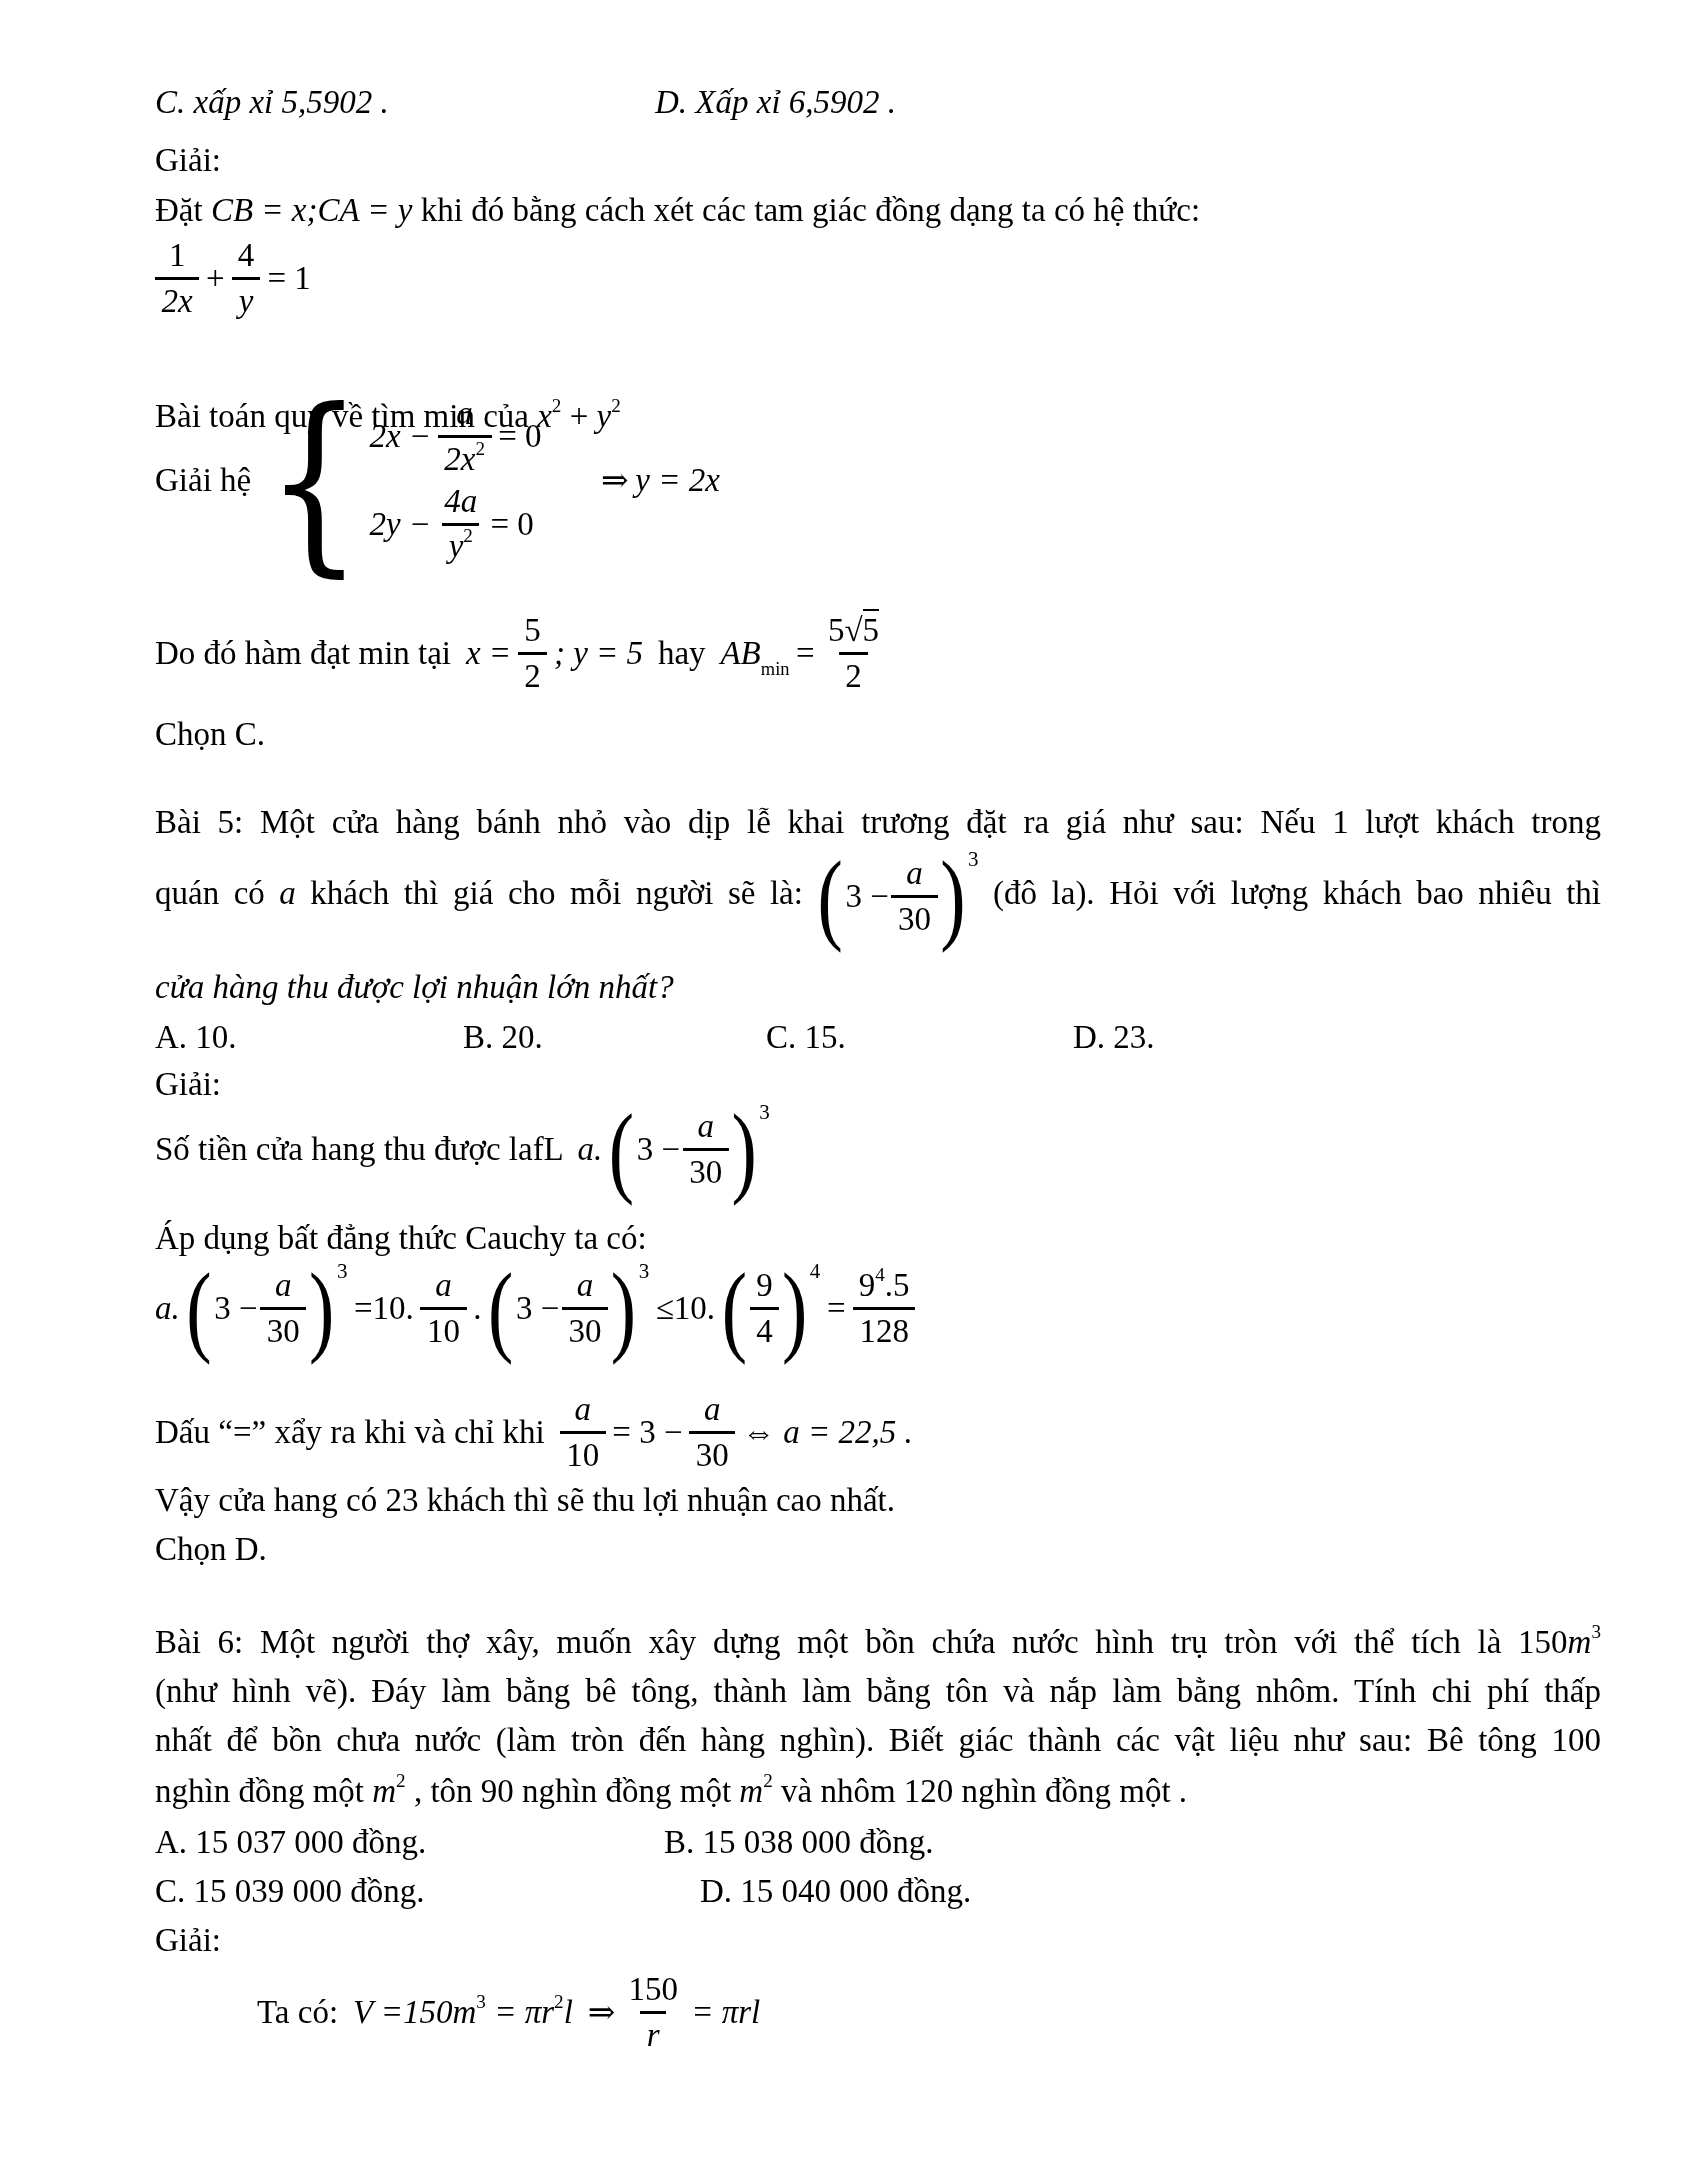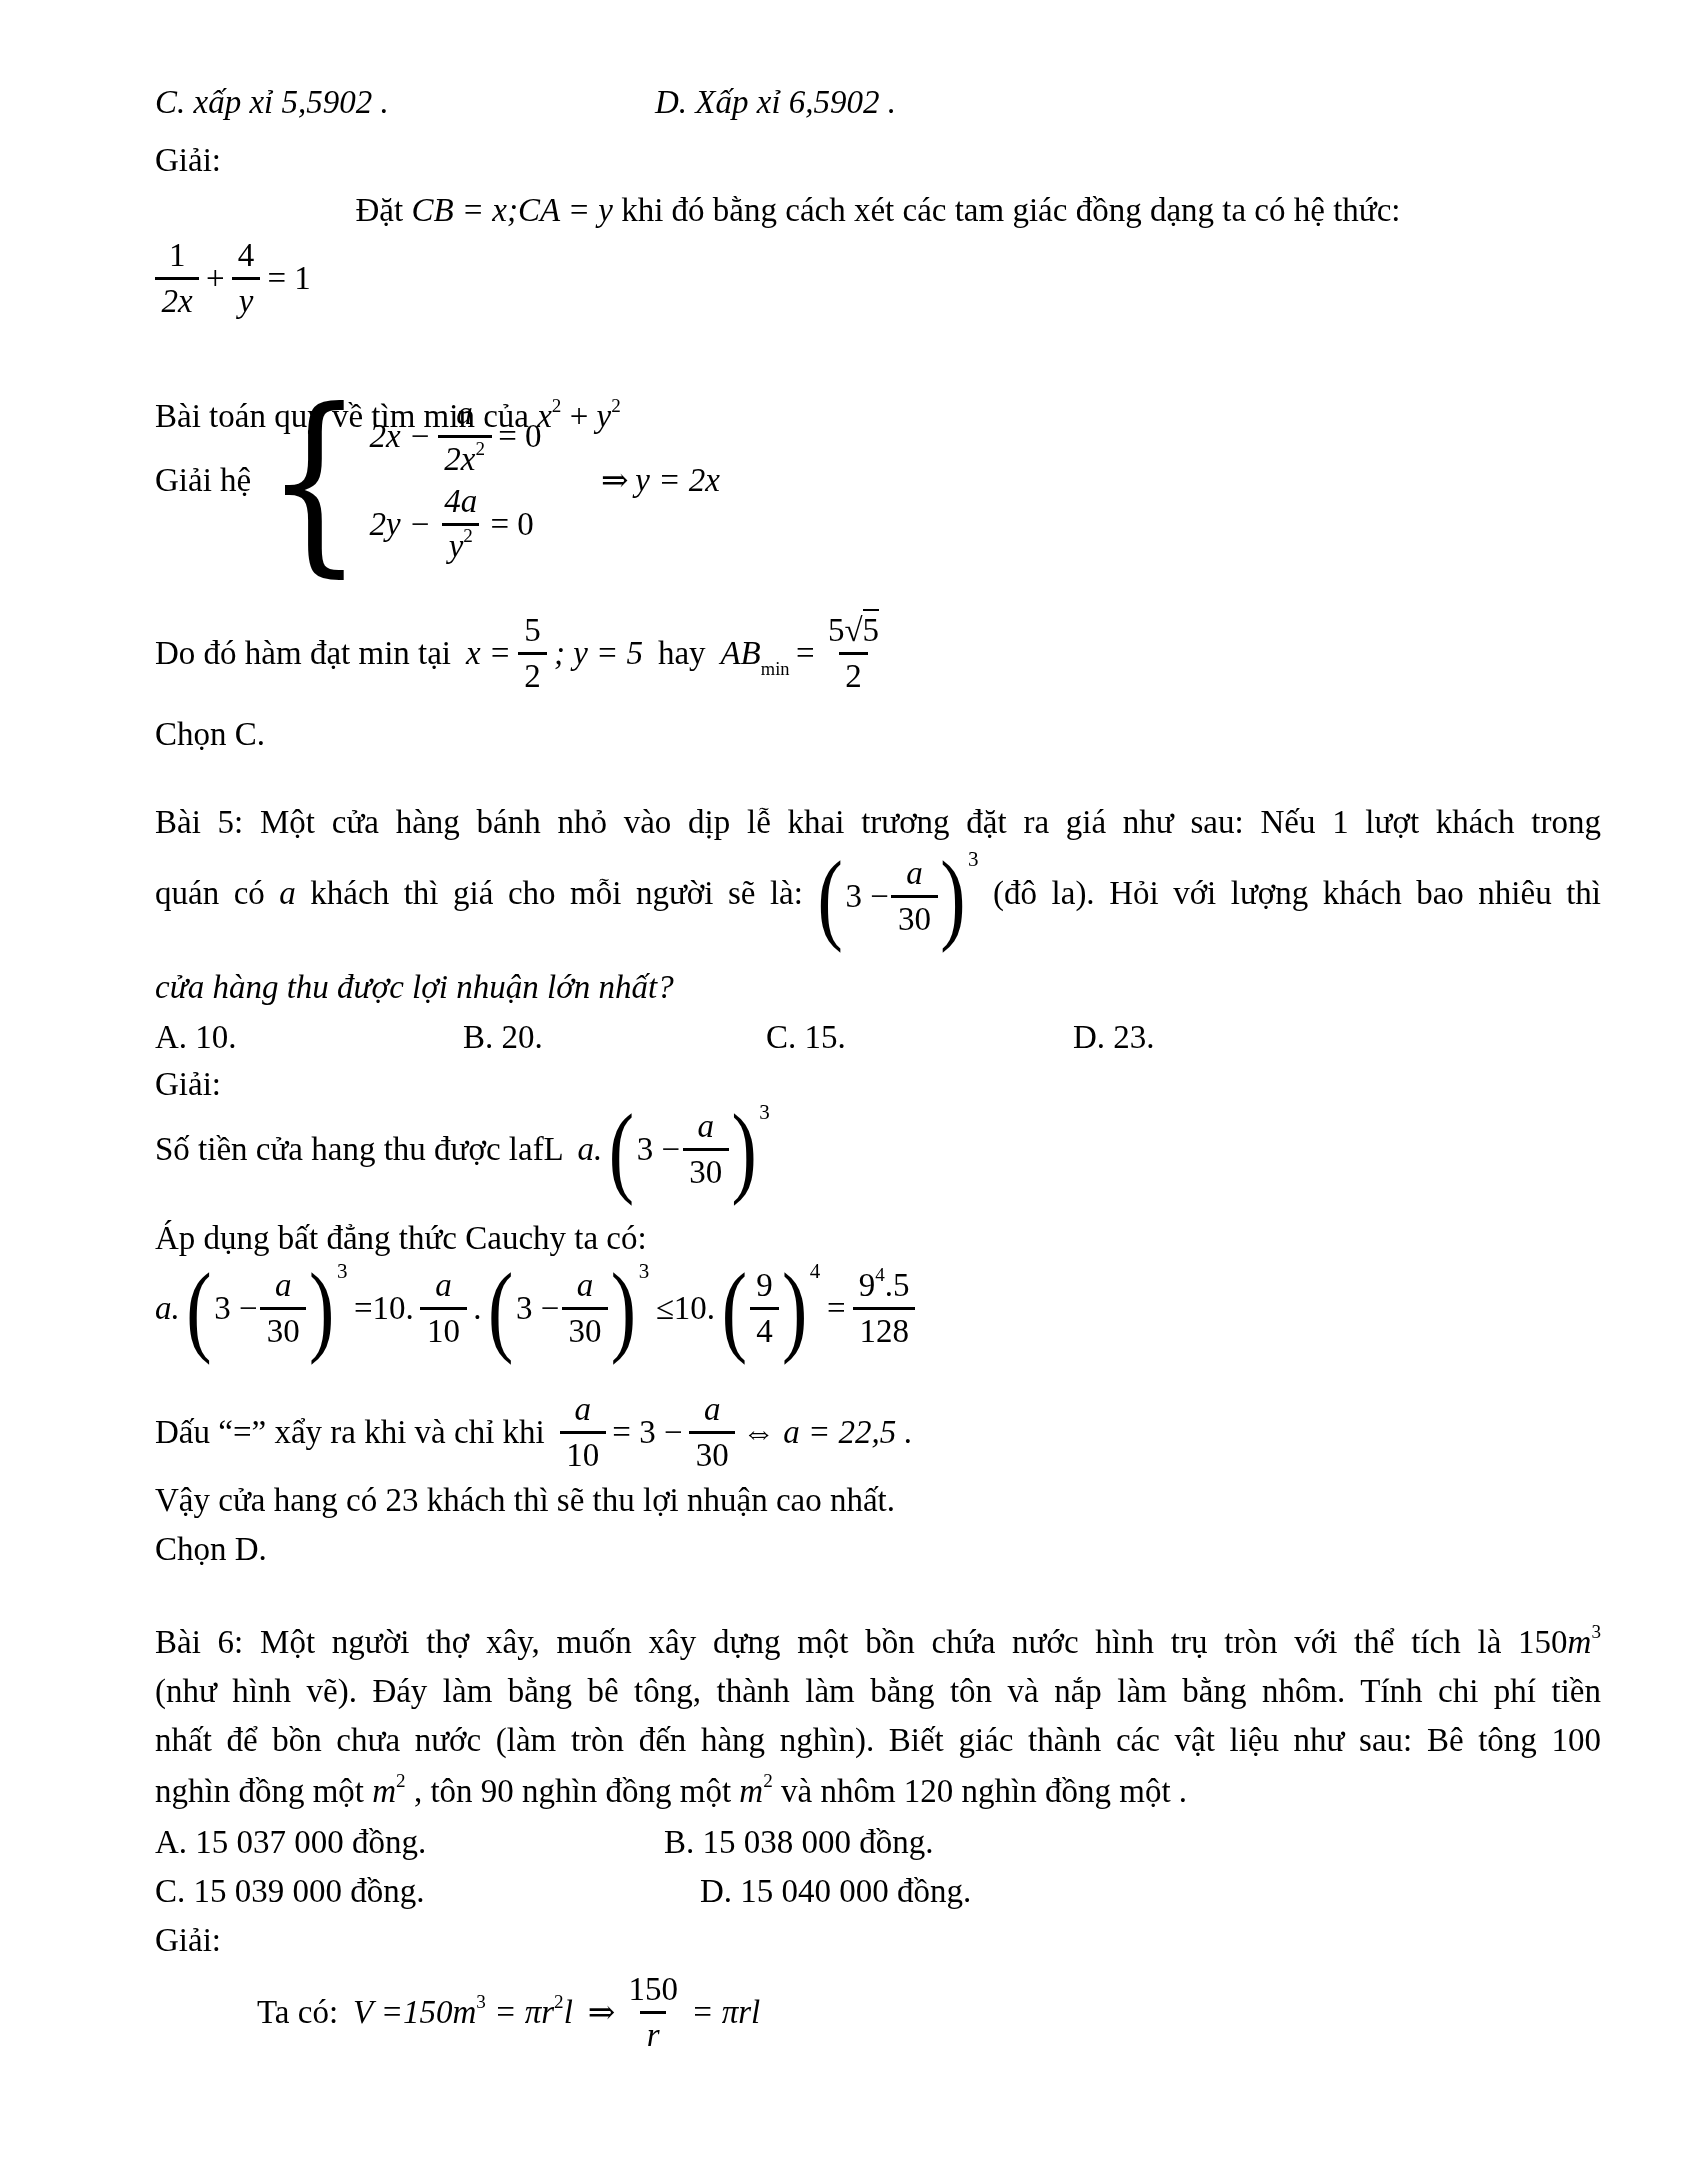--- a/index.html
+++ b/index.html
@@ -28,21 +28,21 @@
 
 <div class="page">
 
   <div class="abs" style="top:81px;left:155px;width:1456px;height:46px;font-style:italic;">
     <span class="optA" style="left:0;">C. xấp xỉ 5,5902 .</span>
     <span class="optA" style="left:500px;">D. Xấp xỉ 6,5902 .</span>
   </div>
 
   <div class="abs" style="top:139px;left:155px;">Giải:</div>
 
-  <div class="abs" style="top:189px;left:155px;width:1446px;text-align:center;"><span>Đặt </span><span class="mi">CB = x;CA = y</span><span> khi đó bằng cách xét các tam giác đồng dạng ta có hệ thức:</span></div>
+  <div class="abs" style="top:189px;left:155px;width:1446px;"><span>Đặt </span><span class="mi">CB = x;CA = y</span><span> khi đó bằng cách xét các tam giác đồng dạng ta có hệ thức:</span></div>
 
   <div class="abs mline" style="top:239px;left:155px;"><span class="frac"><span class="num">1</span><span class="den mi">2x</span></span><span>+</span><span class="frac"><span class="num">4</span><span class="den mi">y</span></span><span>= 1</span></div>
 
   <div class="abs" style="top:347px;left:155px;margin-top:48px;"><span>Bài toán quy về tìm min của </span><span class="mi">x</span><sup class="msup">2</sup><span> + </span><span class="mi">y</span><sup class="msup">2</sup></div>
 
   <div class="abs mline" style="top:397px;left:155px;"><span>Giải hệ </span><span class="bbrace">{</span><span class="sysrows"><span class="row"><span class="mi">2x −</span><span class="frac"><span class="num mi">a</span><span class="den"><span class="mi">2x</span><sup class="msup">2</sup></span></span><span>= 0</span></span><span class="row"><span class="mi">2y −</span><span class="frac"><span class="num mi">4a</span><span class="den"><span class="mi">y</span><sup class="msup">2</sup></span></span><span>= 0</span></span></span><span style="margin-left:53px;">⇒</span><span class="mi">y = 2x</span></div>
 
   <div class="abs mline" style="top:614px;left:155px;"><span>Do đó hàm đạt min tại </span><span class="mi">x =</span><span class="frac"><span class="num">5</span><span class="den">2</span></span><span class="mi">; y = 5</span><span> hay </span><span><span class="mi">AB</span><sub class="msub">min</sub></span><span>=</span><span class="frac"><span class="num"><span>5</span><span>√</span><span class="sqc">5</span></span><span class="den">2</span></span></div>
 
   <div class="abs" style="top:713px;left:155px;">Chọn C.</div>
@@ -76,21 +76,21 @@
   <div class="abs" style="top:1217px;left:155px;">Áp dụng bất đẳng thức Cauchy ta có:</div>
 
   <div class="abs mline" style="top:1269px;left:155px;"><span class="mi">a.</span><span class="mparen"><span class="bparen">(</span><span>3 −</span><span class="frac"><span class="num mi">a</span><span class="den">30</span></span><span class="bparen">)</span><span class="psup">3</span></span><span>=10.</span><span class="frac"><span class="num mi">a</span><span class="den">10</span></span><span>.</span><span class="mparen"><span class="bparen">(</span><span>3 −</span><span class="frac"><span class="num mi">a</span><span class="den">30</span></span><span class="bparen">)</span><span class="psup">3</span></span><span>≤10.</span><span class="mparen"><span class="bparen">(</span><span class="frac"><span class="num">9</span><span class="den">4</span></span><span class="bparen">)</span><span class="psup">4</span></span><span>=</span><span class="frac"><span class="num"><span>9</span><sup class="msup">4</sup><span>.5</span></span><span class="den">128</span></span></div>
 
   <div class="abs mline" style="top:1393px;left:155px;"><span>Dấu “=” xẩy ra khi và chỉ khi </span><span class="frac"><span class="num mi">a</span><span class="den">10</span></span><span>= 3 −</span><span class="frac"><span class="num mi">a</span><span class="den">30</span></span><span class="mi">⇔ a = 22,5 .</span></div>
 
   <div class="abs" style="top:1479px;left:155px;">Vậy cửa hang có 23 khách thì sẽ thu lợi nhuận cao nhất.</div>
   <div class="abs" style="top:1528px;left:155px;">Chọn D.</div>
 
   <div class="abs jline" style="top:1621px;left:155px;"><span>Bài 6: Một người thợ xây, muốn xây dựng một bồn chứa nước hình trụ tròn với thể tích là 150</span><span class="mi">m</span><sup class="msup">3</sup></div>
-  <div class="abs jline" style="top:1670px;left:155px;">(như hình vẽ). Đáy làm bằng bê tông, thành làm bằng tôn và nắp làm bằng nhôm. Tính chi phí tiền</div>
+  <div class="abs jline" style="top:1670px;left:155px;">(như hình vẽ). Đáy làm bằng bê tông, thành làm bằng tôn và nắp làm bằng nhôm. Tính chi phí thấp</div>
   <div class="abs jline" style="top:1719px;left:155px;">nhất để bồn chưa nước (làm tròn đến hàng nghìn). Biết giác thành các vật liệu như sau: Bê tông 100</div>
   <div class="abs" style="top:1770px;left:155px;width:1446px;"><span>nghìn đồng một </span><span class="mi">m</span><sup class="msup">2</sup><span> , tôn 90 nghìn đồng một </span><span class="mi">m</span><sup class="msup">2</sup><span> và nhôm 120 nghìn đồng một .</span></div>
 
   <div class="abs" style="top:1821px;left:155px;width:1456px;height:46px;">
     <span class="optA" style="left:0;">A. 15 037 000 đồng.</span>
     <span class="optA" style="left:509px;">B. 15 038 000 đồng.</span>
   </div>
   <div class="abs" style="top:1870px;left:155px;width:1456px;height:46px;">
     <span class="optA" style="left:0;">C. 15 039 000 đồng.</span>
     <span class="optA" style="left:509px;margin-left:36px;">D. 15 040 000 đồng.</span>

